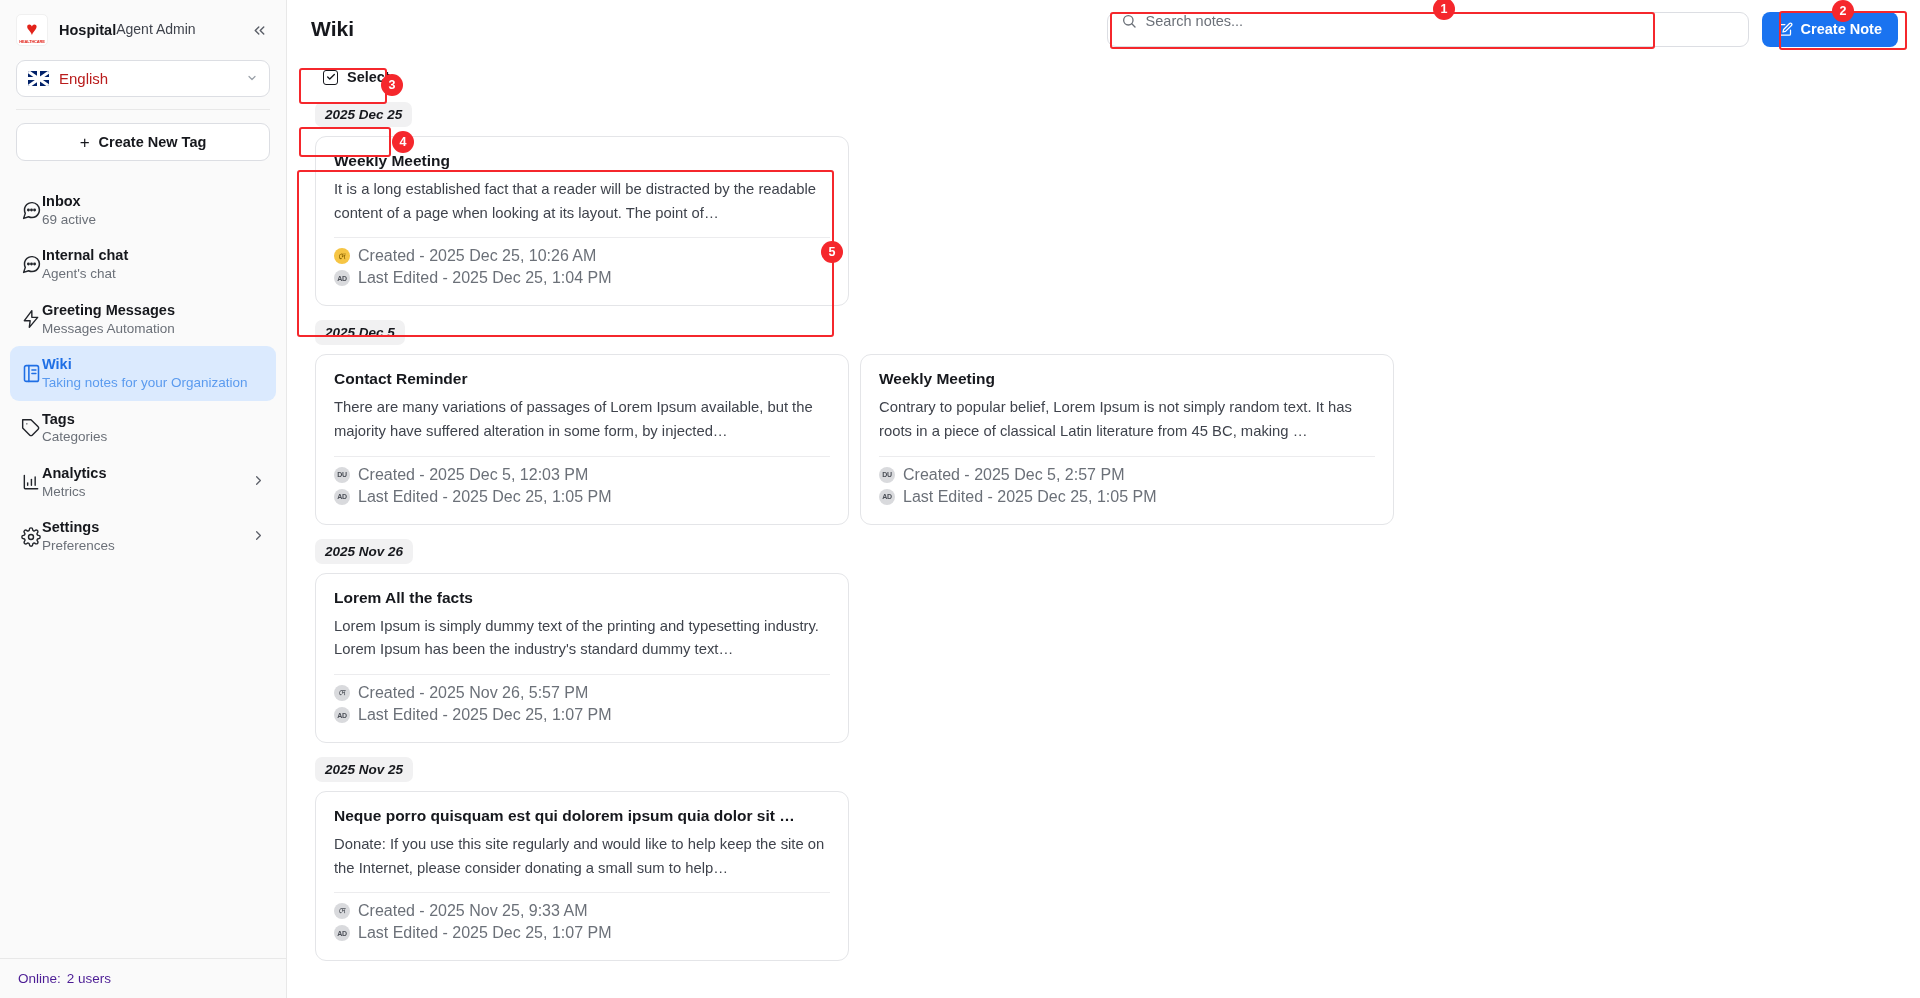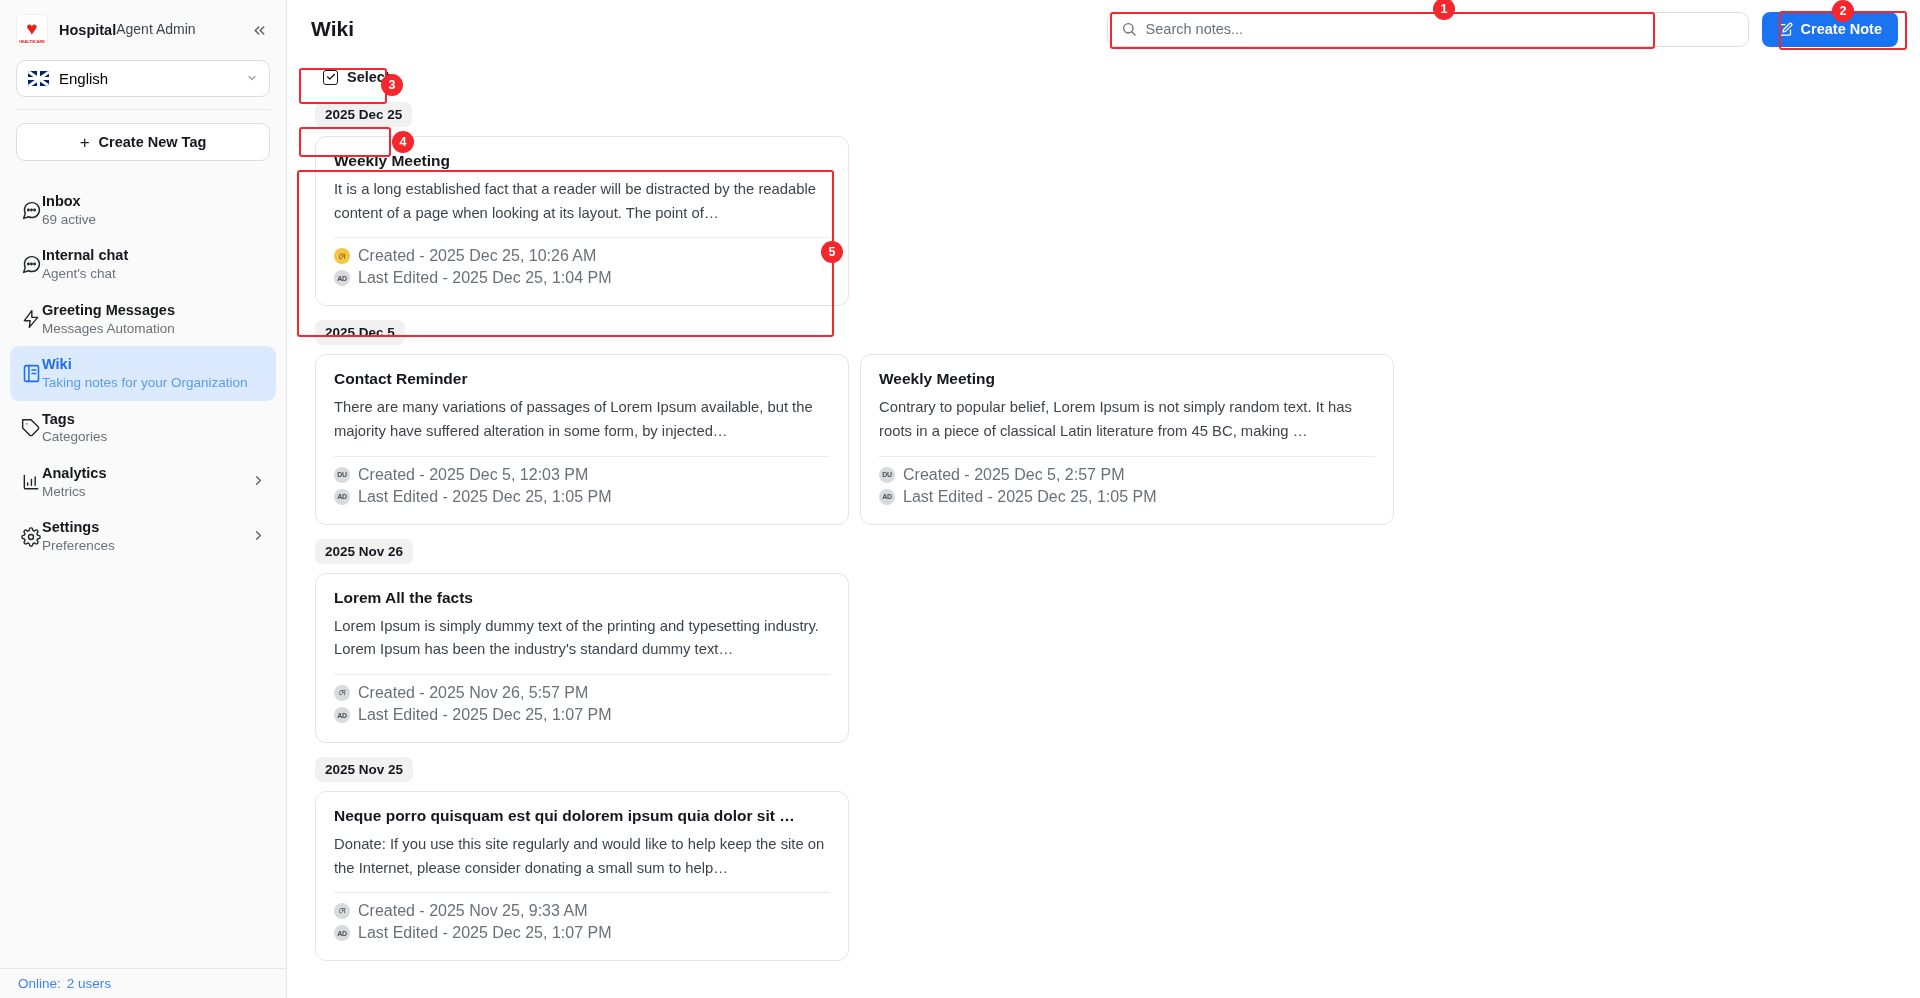--- a/index.html
+++ b/index.html
@@ -60,21 +60,21 @@
       linear-gradient(to right, transparent 45%, #c8102e 45%, #c8102e 55%, transparent 55%),
       #012169;
     position: relative; overflow: hidden;
   }
   .flag::before, .flag::after {
     content:""; position:absolute; left:50%; top:50%; width:140%; height:3px;
     background:#fff; transform-origin:center;
   }
   .flag::before { transform: translate(-50%,-50%) rotate(35deg); }
   .flag::after  { transform: translate(-50%,-50%) rotate(-35deg); }
-  .lang-label { font-size: 15px; color: #000000; }
+  .lang-label { font-size: 15px; color: #b91c1c; }
   .lang-caret { margin-left: auto; color: #9aa0a8; font-size: 11px; }
 
   .sb-divider { height: 1px; background: #e8e8e8; margin: 12px 16px 0 16px; }
 
   .create-tag-btn {
     margin: 13px 16px 0 16px; height: 38px;
     border: 1px solid #dcdee3; border-radius: 9px; background: #fff;
     display: flex; align-items: center; justify-content: center; gap: 9px;
     font-size: 14.5px; font-weight: 600; color: #16181d; cursor: pointer;
   }
@@ -90,38 +90,38 @@
   .nav-ico { width: 22px; height: 22px; flex: 0 0 22px; color: #22252b; display:flex; align-items:center; justify-content:center;}
   .nav-item.active .nav-ico { color: #1f6fe5; }
   .nav-text { display: flex; flex-direction: column; line-height: 1.3; min-width:0;}
   .nav-title { font-size: 14.5px; font-weight: 700; color: #16181d; }
   .nav-sub { font-size: 13.5px; color: #6b7078; }
   .nav-item.active .nav-title { color: #1f6fe5; }
   .nav-item.active .nav-sub { color: #5b9bef; }
   .nav-chev { margin-left: auto; color: #5b5f68; font-size: 15px; }
 
   .online-bar {
-    position: absolute; bottom: 0; left: 0; right: 0; height: 30px;
+    position: absolute; bottom: 0; left: 0; right: 0; height: 40px;
     border-top: 1px solid #e8e8e8;
     display: flex; align-items: center; padding-left: 18px;
-    font-size: 13.5px; color: #3b82f6; background:#fafafa;
+    font-size: 13.5px; color: #4c1d95; background:#fafafa;
   }
   .online-bar .cnt { margin-left: 6px; }
 
   
   .main { flex: 1; height: 998px; position: relative; background: #fff; overflow: hidden; }
   .topbar {
     height: 58px; display: flex; align-items: center;
     padding: 0 22px 0 24px; gap: 14px;
   }
   .page-title { font-size: 21px; font-weight: 700; color: #16181d; }
   .top-right { margin-left: auto; display: flex; align-items: center; gap: 13px; }
   .search-wrap {
     width: 642px; height: 35px; border: 1px solid #dcdee3; border-radius: 9px;
-    background: #fff; display: flex; align-items: center; gap: 9px; padding: 0 13px;
+    background: #fff; display: flex; align-items: flex-start; gap: 9px; padding: 0 13px;
   }
   .search-ico { color: #6b7078; display:flex; }
   .search-input {
     flex: 1; border: none; outline: none; font-size: 14.5px;
     color: #16181d; background: transparent; font-family: inherit;
   }
   .search-input::placeholder { color: #6b7078; }
   .create-note-btn {
     height: 35px; background: #1a73f0; color: #fff; border: none; border-radius: 8px;
     display: flex; align-items: center; gap: 8px; padding: 0 16px;
@@ -140,20 +140,21 @@
     width: 15px; height: 15px; border: 1.6px solid #16181d; border-radius: 3px;
     display: flex; align-items: center; justify-content: center;
   }
   .chk svg { display:block; }
 
   .date-chip {
     display: inline-flex; align-items: center; height: 25px;
     background: #f1f1f2; border-radius: 7px; padding: 0 10px;
     font-size: 13.5px; font-weight: 700; color: #16181d;
     margin: 0 0 9px 4px;
+    font-style: italic;
   }
   .group { margin-bottom: 14px; }
   .cards { display: flex; flex-wrap: wrap; gap: 11px; padding-left: 4px; }
   .card {
     width: 534px; background: #fff; border: 1px solid #e4e5e8;
     border-radius: 11px; padding: 15px 18px 14px 18px; cursor: pointer;
   }
   .card-title {
     font-size: 15.5px; font-weight: 700; color: #16181d;
     margin-bottom: 8px; white-space: nowrap; overflow: hidden; text-overflow: ellipsis;

